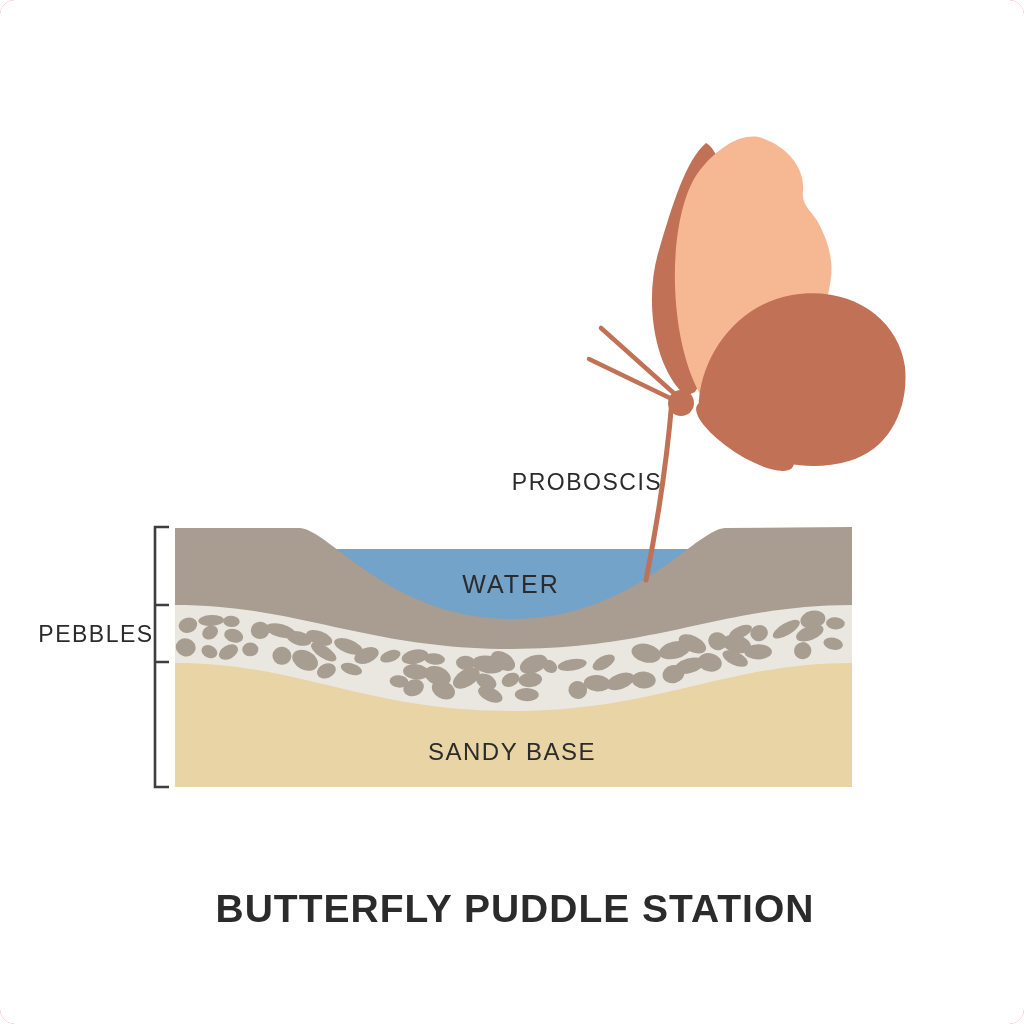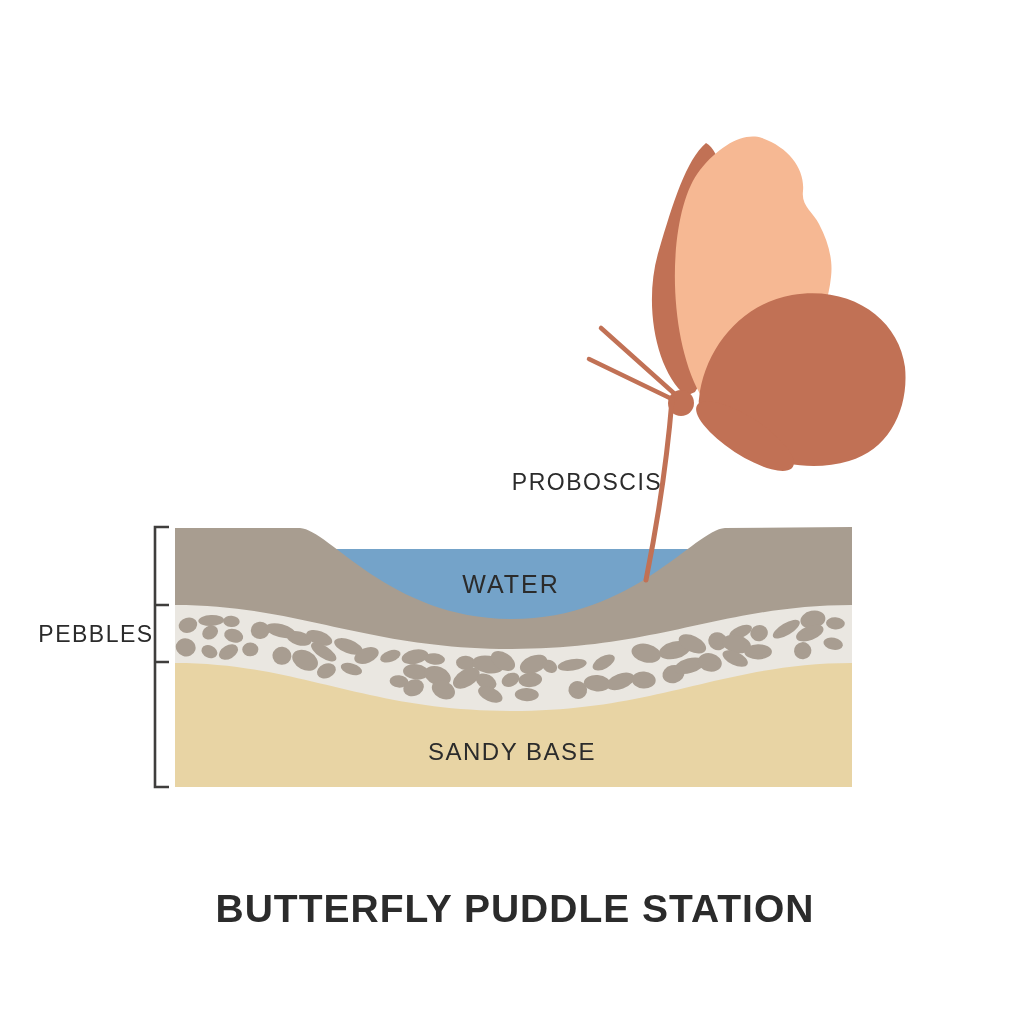--- a/index.html
+++ b/index.html
@@ -1,16 +1,16 @@
 <!DOCTYPE html>
 <html><head>
 <meta charset="utf-8">
 <style>
   html,body{margin:0;padding:0;background:#ffffff;}
-  .stage{position:relative;width:1024px;height:1024px;background:#ec4899;overflow:hidden;}
+  .stage{position:relative;width:1024px;height:1024px;background:#ec4899;overflow:hidden;border-radius:15px;}
   svg{display:block;}
   .label{font-family:"Liberation Sans",sans-serif;font-weight:400;}
   .title{font-family:"Liberation Sans",sans-serif;font-weight:600;}
 </style>
 </head>
 <body>
 
 <div class="stage">
 <svg width="1024" height="1024" viewBox="0 0 1024 1024" xmlns="http://www.w3.org/2000/svg">
 

